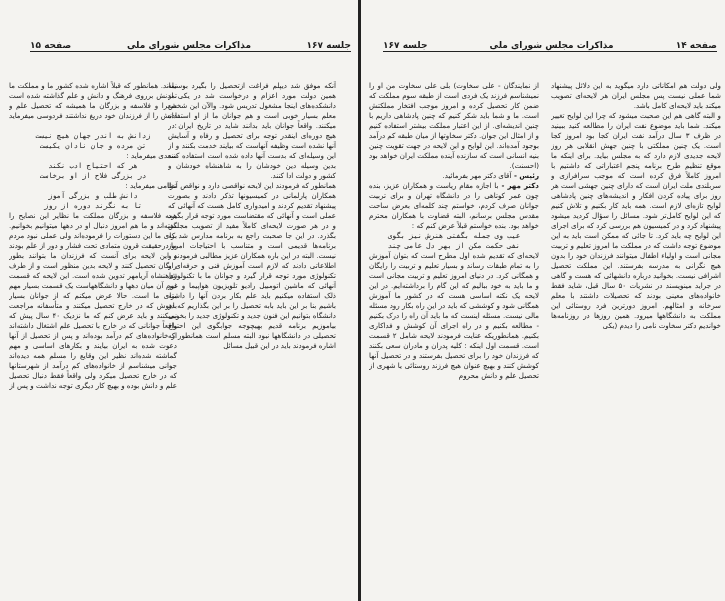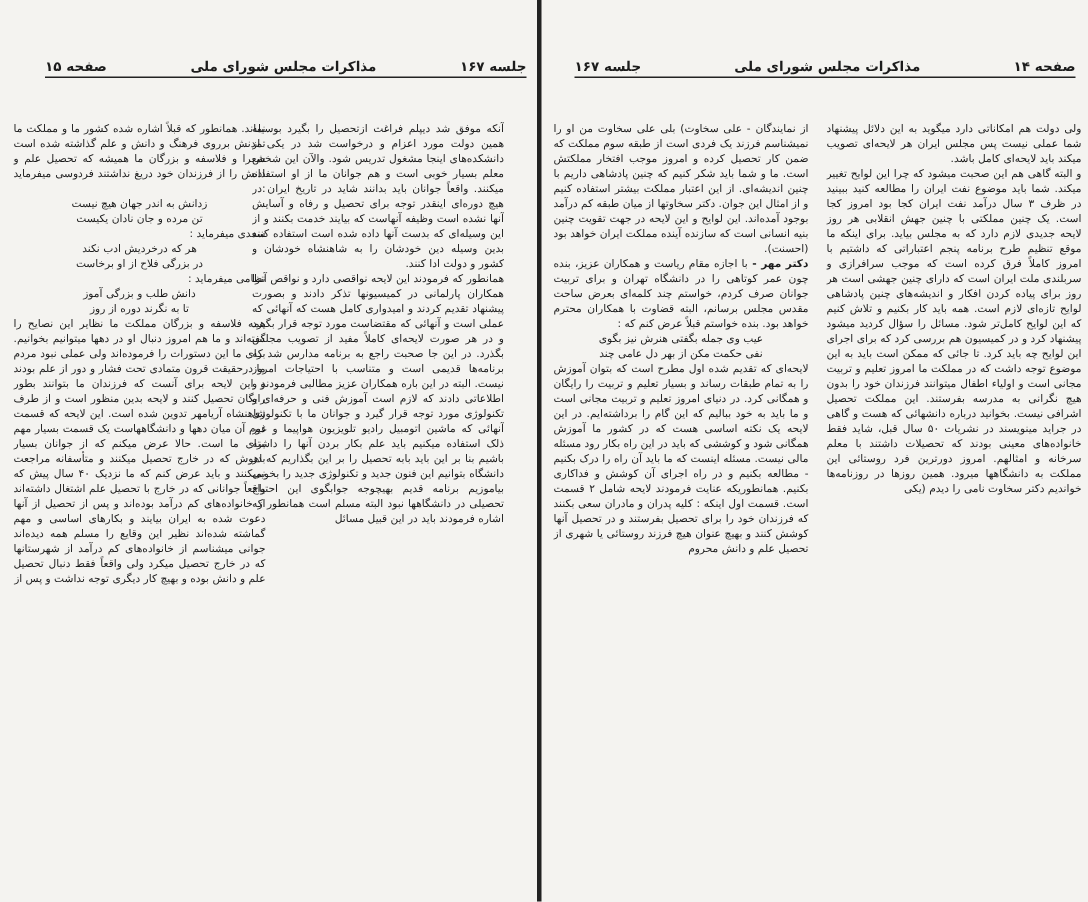--- a/index.html
+++ b/index.html
@@ -32,21 +32,21 @@
   .col {
     position:absolute; top:58px;
     font-size:7.1px; line-height:10px;
     text-align:justify;
     text-align-last:right;
     overflow:hidden;
     margin-top:23px;
   }
   .col p { margin:0; }
   .col .speaker { font-weight:bold; }
-  .col .verse { text-align:right; text-align-last:center; }
+  .col .verse { text-align:right; text-align-last:center;font-family:Liberation Mono, monospace; }
   .page.left .col.c1 { right:23px; width:168px; height:520px; }
   .page.left .col.c2 { right:182px; width:168px; height:520px; }
   .page.right .col.c1 { right:4px; width:170px; height:520px; }
   .page.right .col.c2 { right:186px; width:170px; height:520px; }
 </style>
 </head>
 <body>
 
 <div class="page left">
   <div class="header">
@@ -56,21 +56,21 @@
   </div>
   <div class="col c1">
       <p>آنکه موفق شد دیپلم فراغت ازتحصیل را بگیرد بوسیله همین دولت مورد اعزام و درخواست شد در یکی از دانشکده‌های اینجا مشغول تدریس شود. والآن این شخص معلم بسیار خوبی است و هم جوانان ما از او استفاده میکنند. واقعاً جوانان باید بدانند شاید در تاریخ ایران در هیچ دوره‌ای اینقدر توجه برای تحصیل و رفاه و آسایش آنها نشده است وظیفه آنهاست که بیایند خدمت بکنند و از این وسیله‌ای که بدست آنها داده شده است استفاده کنند بدین وسیله دین خودشان را به شاهنشاه خودشان و کشور و دولت ادا کنند.</p>
       <p>همانطور که فرمودند این لایحه نواقصی دارد و نواقص آنرا همکاران پارلمانی در کمیسیونها تذکر دادند و بصورت پیشنهاد تقدیم کردند و امیدواری کامل هست که آنهائی که عملی است و آنهائی که مقتضاست مورد توجه قرار بگیرد و در هر صورت لایحه‌ای کاملاً مفید از تصویب مجلس بگذرد. در این جا صحبت راجع به برنامه مدارس شد که برنامه‌ها قدیمی است و متناسب با احتیاجات امروز نیست. البته در این باره همکاران عزیز مطالبی فرمودند و اطلاعاتی دادند که لازم است آموزش فنی و حرفه‌ای و تکنولوژی مورد توجه قرار گیرد و جوانان ما با تکنولوژی آنهائی که ماشین اتومبیل رادیو تلویزیون هواپیما و غیر ذلک استفاده میکنیم باید علم بکار بردن آنها را داشته باشیم بنا بر این باید بابه تحصیل را بر این بگذاریم که در دانشگاه بتوانیم این فنون جدید و تکنولوژی جدید را بخوبی بیاموزیم برنامه قدیم بهیچوجه جوابگوی این احتیاج تحصیلی در دانشگاهها نبود البته مسلم است همانطور که اشاره فرمودند باید در این قبیل مسائل</p>
     </div>
   <div class="col c2">
       <p>نماند. همانطور که قبلاً اشاره شده کشور ما و مملکت ما تمدنش برروی فرهنگ و دانش و علم گذاشته شده است شعرا و فلاسفه و بزرگان ما همیشه که تحصیل علم و دانش را از فرزندان خود دریغ نداشتند فردوسی میفرماید :</p>
       <p class="verse">زدانش به اندر جهان هیچ نیست</p>
       <p class="verse">تن مرده و جان نادان یکیست</p>
       <p>سعدی میفرماید :</p>
-      <p class="verse">هر که درخردیش ادب نکند</p>
+      <p class="verse">هر که احتیاج ادب نکند</p>
       <p class="verse">در بزرگی فلاح از او برخاست</p>
       <p>نظامی میفرماید :</p>
       <p class="verse">دانش طلب و بزرگی آموز</p>
       <p class="verse">تا به نگرند دوره از روز</p>
       <p>همه فلاسفه و بزرگان مملکت ما نظایر این نصایح را گفته‌اند و ما هم امروز دنبال او در دهها میتوانیم بخوانیم. برای ما این دستورات را فرموده‌اند ولی عملی نبود مردم ما درحقیقت قرون متمادی تحت فشار و دور از علم بودند و این لایحه برای آنست که فرزندان ما بتوانند بطور رایگان تحصیل کنند و لایحه بدین منظور است و از طرف شاهنشاه آریامهر تدوین شده است. این لایحه که قسمت دوم آن میان دهها و دانشگاههاست یک قسمت بسیار مهم برای ما است. حالا عرض میکنم که از جوانان بسیار باهوش که در خارج تحصیل میکنند و متأسفانه مراجعت نمیکنند و باید عرض کنم که ما نزدیک ۴۰ سال پیش که واقعاً جوانانی که در خارج با تحصیل علم اشتغال داشته‌اند از خانواده‌های کم درآمد بوده‌اند و پس از تحصیل از آنها دعوت شده به ایران بیایند و بکارهای اساسی و مهم گماشته شده‌اند نظیر این وقایع را مسلم همه دیده‌اند جوانی میشناسم از خانواده‌های کم درآمد از شهرستانها که در خارج تحصیل میکرد ولی واقعاً فقط دنبال تحصیل علم و دانش بوده و بهیچ کار دیگری توجه نداشت و پس از</p>
     </div>
 </div>
 
 <div class="gutter"></div>
 
@@ -79,18 +79,19 @@
     <span>صفحه ۱۴</span>
     <span>مذاکرات مجلس شورای ملی</span>
     <span>جلسه ۱۶۷</span>
   </div>
   <div class="col c1">
       <p>ولی دولت هم امکاناتی دارد میگوید به این دلائل پیشنهاد شما عملی نیست پس مجلس ایران هر لایحه‌ای تصویب میکند باید لایحه‌ای کامل باشد.</p>
       <p>و البته گاهی هم این صحبت میشود که چرا این لوایح تغییر میکند. شما باید موضوع نفت ایران را مطالعه کنید ببینید در ظرف ۳ سال درآمد نفت ایران کجا بود امروز کجا است. یک چنین مملکتی با چنین جهش انقلابی هر روز لایحه جدیدی لازم دارد که به مجلس بیاید. برای اینکه ما موقع تنظیم طرح برنامه پنجم اعتباراتی که داشتیم با امروز کاملاً فرق کرده است که موجب سرافرازی و سربلندی ملت ایران است که دارای چنین جهشی است هر روز برای پیاده کردن افکار و اندیشه‌های چنین پادشاهی لوایح تازه‌ای لازم است. همه باید کار بکنیم و تلاش کنیم که این لوایح کامل‌تر شود. مسائل را سؤال کردید میشود پیشنهاد کرد و در کمیسیون هم بررسی کرد که برای اجرای این لوایح چه باید کرد. تا جائی که ممکن است باید به این موضوع توجه داشت که در مملکت ما امروز تعلیم و تربیت مجانی است و اولیاء اطفال میتوانند فرزندان خود را بدون هیچ نگرانی به مدرسه بفرستند. این مملکت تحصیل اشرافی نیست. بخوانید درباره دانشهائی که هست و گاهی در جراید مینویسند در نشریات ۵۰ سال قبل، شاید فقط خانواده‌های معینی بودند که تحصیلات داشتند با معلم سرخانه و امثالهم. امروز دورترین فرد روستائی این مملکت به دانشگاهها میرود. همین روزها در روزنامه‌ها خواندیم دکتر سخاوت نامی را دیدم (یکی</p>
     </div>
   <div class="col c2">
       <p>از نمایندگان - علی سخاوت) بلی علی سخاوت من او را نمیشناسم فرزند یک فردی است از طبقه سوم مملکت که ضمن کار تحصیل کرده و امروز موجب افتخار مملکتش است. ما و شما باید شکر کنیم که چنین پادشاهی داریم با چنین اندیشه‌ای. از این اعتبار مملکت بیشتر استفاده کنیم و از امثال این جوان. دکتر سخاوتها از میان طبقه کم درآمد بوجود آمده‌اند. این لوایح و این لایحه در جهت تقویت چنین بنیه انسانی است که سازنده آینده مملکت ایران خواهد بود (احسنت).</p>
+      <p><span class="speaker">رئیس - </span><span>آقای دکتر مهر بفرمائید.</span></p>
       <p><span class="speaker">دکتر مهر - </span><span>با اجازه مقام ریاست و همکاران عزیز، بنده چون عمر کوتاهی را در دانشگاه تهران و برای تربیت جوانان صرف کردم، خواستم چند کلمه‌ای بعرض ساحت مقدس مجلس برسانم، البته قضاوت با همکاران محترم خواهد بود. بنده خواستم قبلاً عرض کنم که :</span></p>
       <p class="verse">عیب وی جمله بگفتی هنرش نیز بگوی</p>
       <p class="verse">نفی حکمت مکن از بهر دل عامی چند</p>
       <p>لایحه‌ای که تقدیم شده اول مطرح است که بتوان آموزش را به تمام طبقات رساند و بسیار تعلیم و تربیت را رایگان و همگانی کرد. در دنیای امروز تعلیم و تربیت مجانی است و ما باید به خود ببالیم که این گام را برداشته‌ایم. در این لایحه یک نکته اساسی هست که در کشور ما آموزش همگانی شود و کوششی که باید در این راه بکار رود مسئله مالی نیست. مسئله اینست که ما باید آن راه را درک بکنیم - مطالعه بکنیم و در راه اجرای آن کوشش و فداکاری بکنیم. همانطوریکه عنایت فرمودند لایحه شامل ۲ قسمت است. قسمت اول اینکه : کلیه پدران و مادران سعی بکنند که فرزندان خود را برای تحصیل بفرستند و در تحصیل آنها کوشش کنند و بهیچ عنوان هیچ فرزند روستائی یا شهری از تحصیل علم و دانش محروم</p>
     </div>
 </div>
 
 </body></html>

